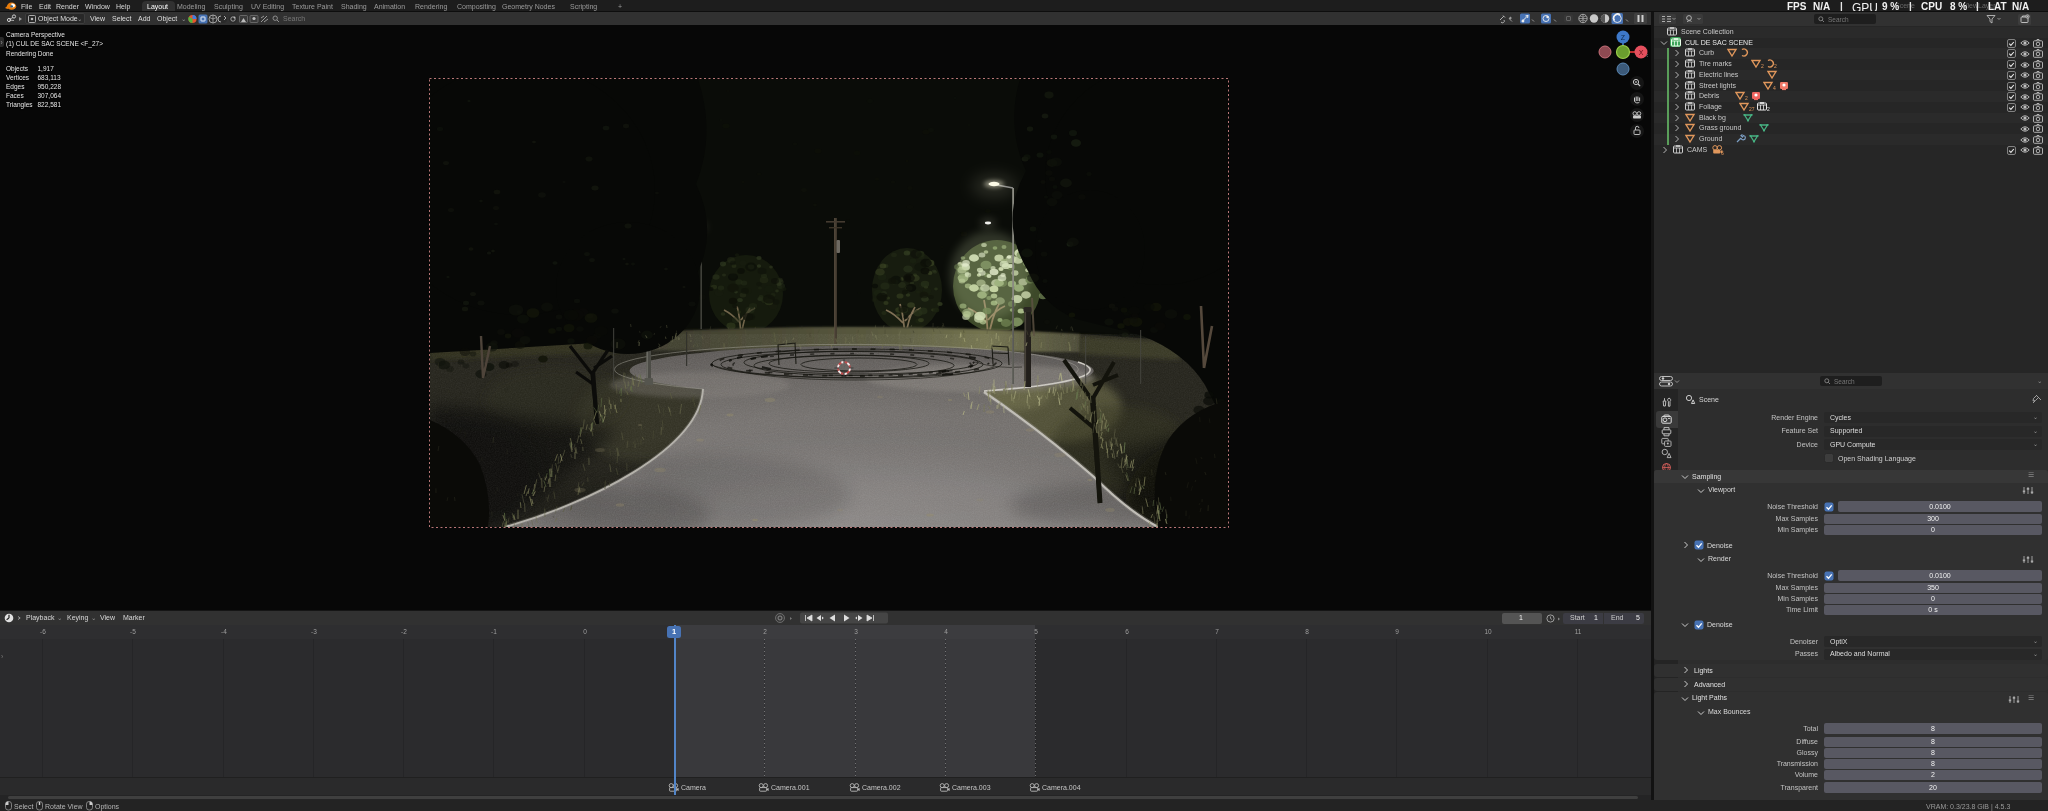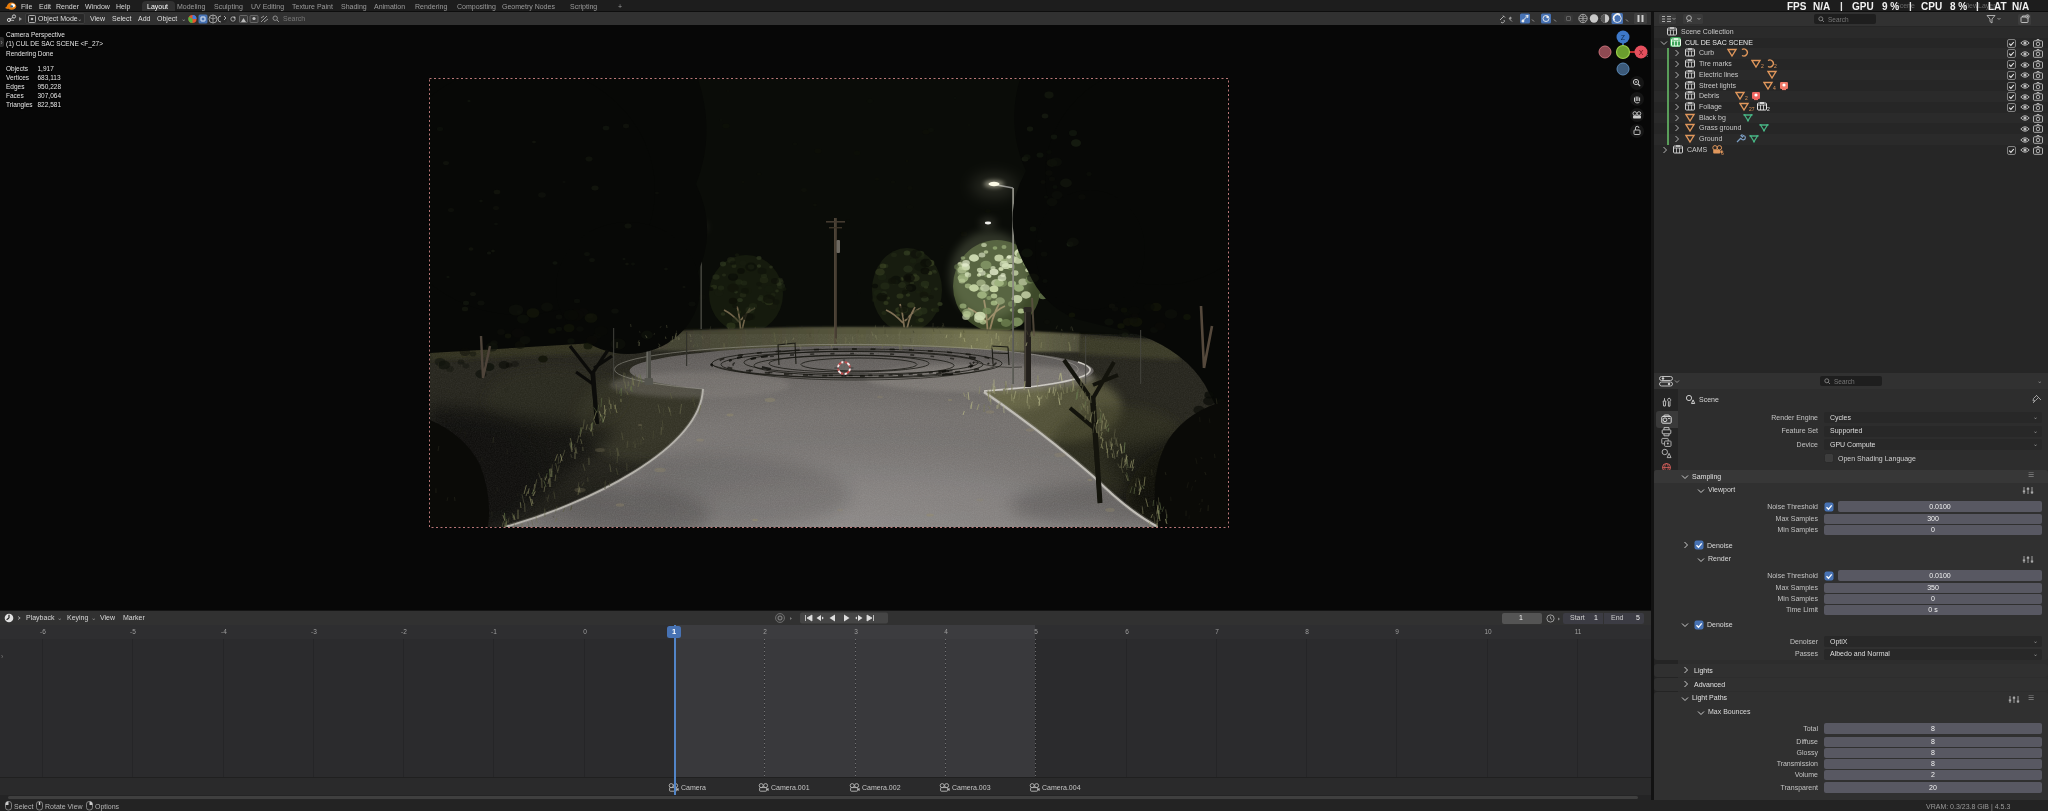--- a/index.html
+++ b/index.html
@@ -30,21 +30,21 @@
 <div class="tx" style="left:415px;top:2.5px;font-size:7px;color:#9b9b9b">Rendering</div>
 <div class="tx" style="left:457px;top:2.5px;font-size:7px;color:#9b9b9b">Compositing</div>
 <div class="tx" style="left:502px;top:2.5px;font-size:7px;color:#9b9b9b">Geometry Nodes</div>
 <div class="tx" style="left:570px;top:2.5px;font-size:7px;color:#9b9b9b">Scripting</div>
 <div class="tx" style="left:618px;top:2.5px;font-size:7px;color:#9b9b9b">+</div>
 <div class="tx" style="left:1895px;top:2px;color:#6a6a6a;font-size:7px">Scene</div>
 <div class="tx" style="left:1963px;top:2px;color:#6a6a6a;font-size:7px">ViewLayer</div>
 <div class="a" style="left:1787px;top:0.5px;font-size:10px;font-weight:bold;color:#f2f2f2;white-space:nowrap">FPS</div>
 <div class="a" style="left:1813px;top:0.5px;font-size:10px;font-weight:bold;color:#f2f2f2;white-space:nowrap">N/A</div>
 <div class="a" style="left:1840px;top:0.5px;font-size:10px;font-weight:bold;color:#e8e8e8;white-space:nowrap">|</div>
-<div class="a" style="left:1852px;top:0.5px;font-size:10px;font-weight:bold;color:#f2f2f2;white-space:nowrap">GPU</div>
+<div class="a" style="left:1852px;top:0.5px;font-size:12px;font-weight:normal;color:#f2f2f2;white-space:nowrap">GPU</div>
 <div class="a" style="left:1882px;top:0.5px;font-size:10px;font-weight:bold;color:#f2f2f2;white-space:nowrap">9 %</div>
 <div class="a" style="left:1909px;top:0.5px;font-size:10px;font-weight:bold;color:#e8e8e8;white-space:nowrap">|</div>
 <div class="a" style="left:1921px;top:0.5px;font-size:10px;font-weight:bold;color:#f2f2f2;white-space:nowrap">CPU</div>
 <div class="a" style="left:1950px;top:0.5px;font-size:10px;font-weight:bold;color:#f2f2f2;white-space:nowrap">8 %</div>
 <div class="a" style="left:1976px;top:0.5px;font-size:10px;font-weight:bold;color:#e8e8e8;white-space:nowrap">|</div>
 <div class="a" style="left:1988px;top:0.5px;font-size:10px;font-weight:bold;color:#f2f2f2;white-space:nowrap">LAT</div>
 <div class="a" style="left:2012px;top:0.5px;font-size:10px;font-weight:bold;color:#f2f2f2;white-space:nowrap">N/A</div>
 <div class="a" style="left:0;top:12px;width:1654px;height:13px;background:#313131"></div>
 <svg class="a" style="left:6px;top:14px" width="18" height="9" viewBox="0 0 18 9">
     <circle cx="3" cy="6" r="1.6" fill="none" stroke="#ccc" stroke-width="1"></circle>

